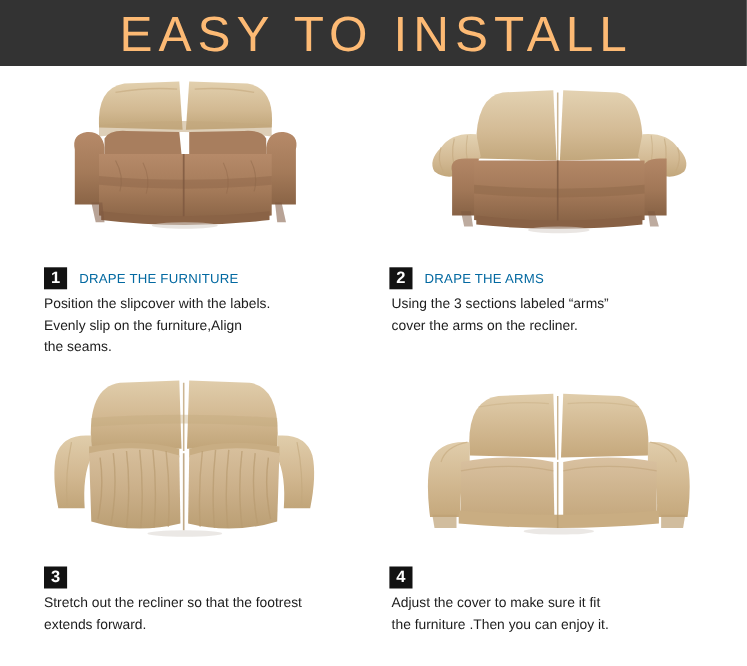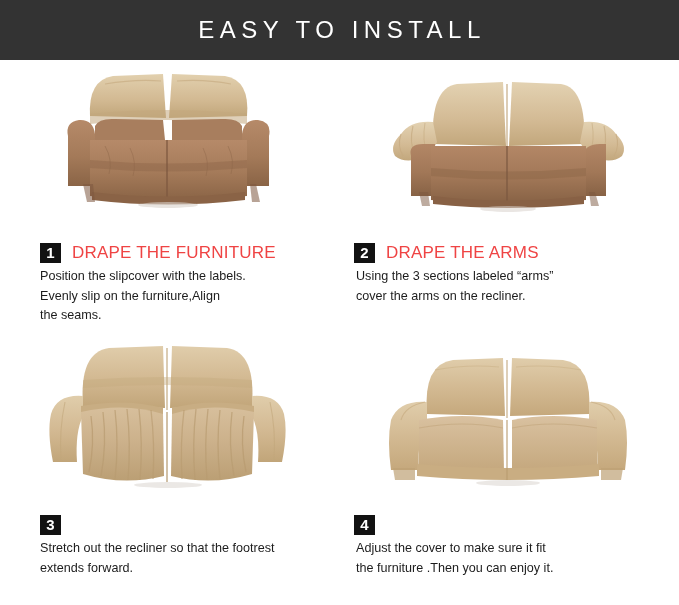--- a/index.html
+++ b/index.html
@@ -24,23 +24,23 @@
     position: absolute;
     left: 0; top: 0;
     width: 679px;
     height: 60px;
     background: #333333;
     display: flex;
     align-items: center;
     justify-content: center;
   }
   .header-title {
-    color: #ffffff;
-    font-family: "Liberation Sans", sans-serif;
-    font-size: 24px;
+    color: #fdba74;
+    font-family: "Liberation Sans", sans-serif;
+    font-size: 45px;
     font-weight: 400;
     letter-spacing: 5.5px;
     line-height: 1;
     white-space: nowrap;
     padding-left: 5px;
   }
 
   
   .steps-grid {
     position: absolute;
@@ -97,23 +97,23 @@
     background: #121212;
     color: #ffffff;
     font-family: "Liberation Sans", sans-serif;
     font-size: 15px;
     font-weight: 700;
     line-height: 1;
     flex: 0 0 auto;
   }
   .step-title {
     font-family: "Liberation Sans", sans-serif;
-    font-size: 17px;
+    font-size: 12px;
     font-weight: 400;
-    color: #ef4444;
+    color: #0369a1;
     letter-spacing: 0.2px;
     white-space: nowrap;
     line-height: 1;
   }
 
   .caption-body {
     margin-top: 4px;
     font-family: "Liberation Sans", sans-serif;
     font-size: 12.6px;
     font-weight: 400;

